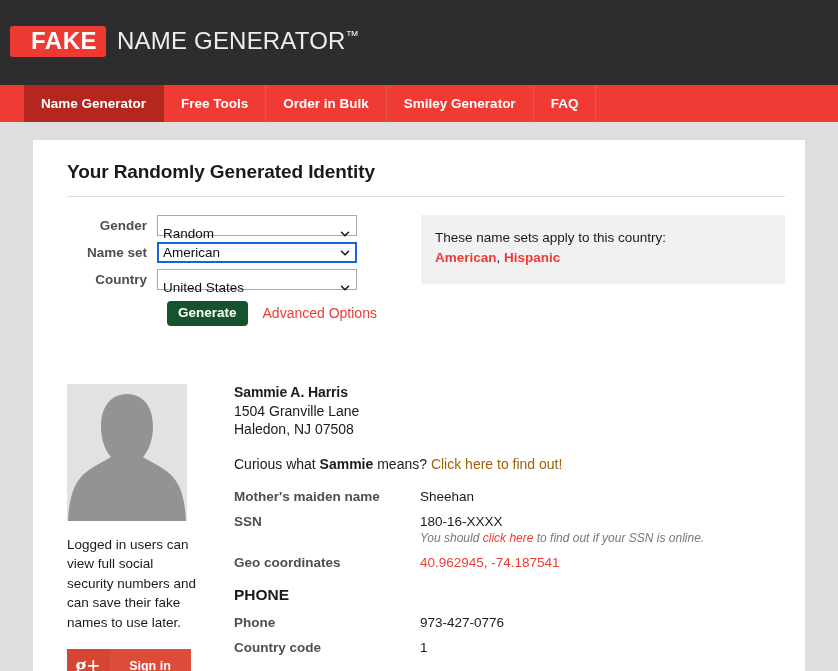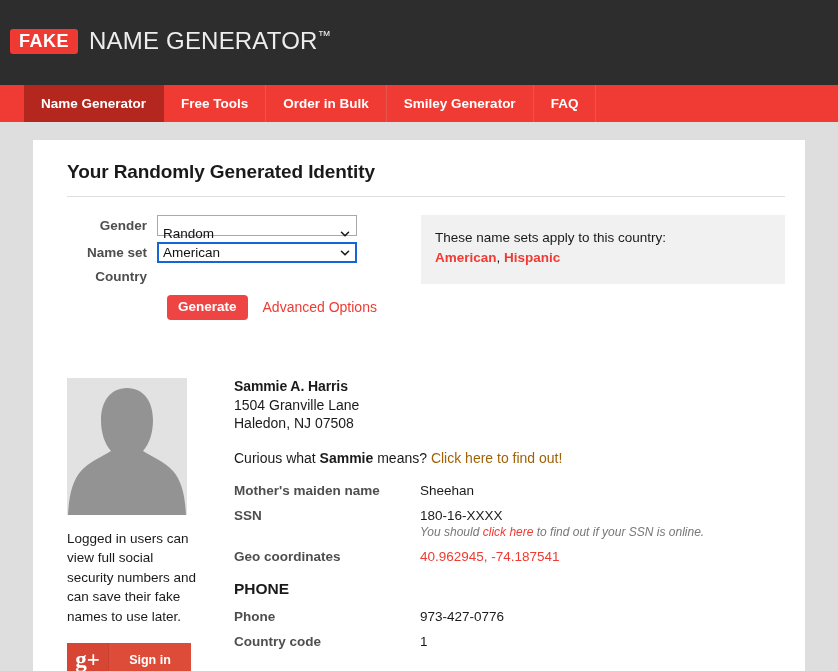--- a/index.html
+++ b/index.html
@@ -26,23 +26,23 @@
     left: 10px;
     top: 23px;
     display: flex;
     align-items: center;
     height: 36px;
   }
   .brand-badge {
     background: #ee3a32;
     color: #ffffff;
     font-weight: bold;
-    font-size: 18px;
+    font-size: 24px;
     letter-spacing: 0.5px;
-    padding: 3px 9px 4px 9px;
+    padding: 3px 9px 4px 21px;
     border-radius: 3px;
     line-height: 1;
     font-family: "Liberation Sans", sans-serif;
   }
   .brand-title {
     color: #ededed;
     font-size: 24px;
     font-weight: normal;
     margin-left: 11px;
     letter-spacing: 0.2px;
@@ -158,21 +158,21 @@
     flex: none;
     margin-right: 2px;
   }
   .form-actions {
     display: flex;
     align-items: center;
     margin-top: 11px;
     margin-left: 100px;
   }
   .generate-btn {
-    background: #ef4444;
+    background: #14532d;
     color: #ffffff;
     font-size: 13.5px;
     font-weight: bold;
     border: none;
     border-radius: 4px;
     padding: 5px 11px 6px 11px;
     cursor: pointer;
     font-family: "Liberation Sans", sans-serif;
     line-height: 1;
   }
@@ -373,20 +373,26 @@
         <div class="select-box focused">
           <span class="select-text">American</span>
           <svg class="chev" viewBox="0 0 10 10">
             <path d="M1.5 3.3 L5 6.8 L8.5 3.3" fill="none" stroke="#1a1a1a" stroke-width="1.6" stroke-linecap="round" stroke-linejoin="round"></path>
           </svg>
         </div>
       </div>
 
       <div class="form-row">
         <div class="form-label">Country</div>
+        <div class="select-box">
+          <span class="select-text">United States</span>
+          <svg class="chev" viewBox="0 0 10 10">
+            <path d="M1.5 3.3 L5 6.8 L8.5 3.3" fill="none" stroke="#1a1a1a" stroke-width="1.6" stroke-linecap="round" stroke-linejoin="round"></path>
+          </svg>
+        </div>
       </div>
 
       <div class="form-actions">
         <button class="generate-btn">Generate</button>
         <span class="adv-link">Advanced Options</span>
       </div>
 
     </div>
 
     <div class="form-right">

